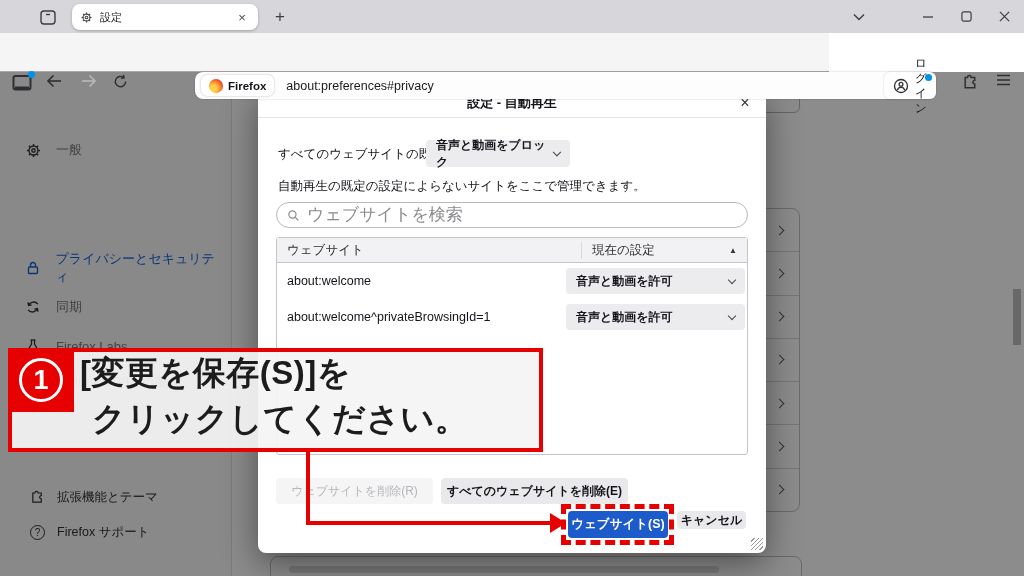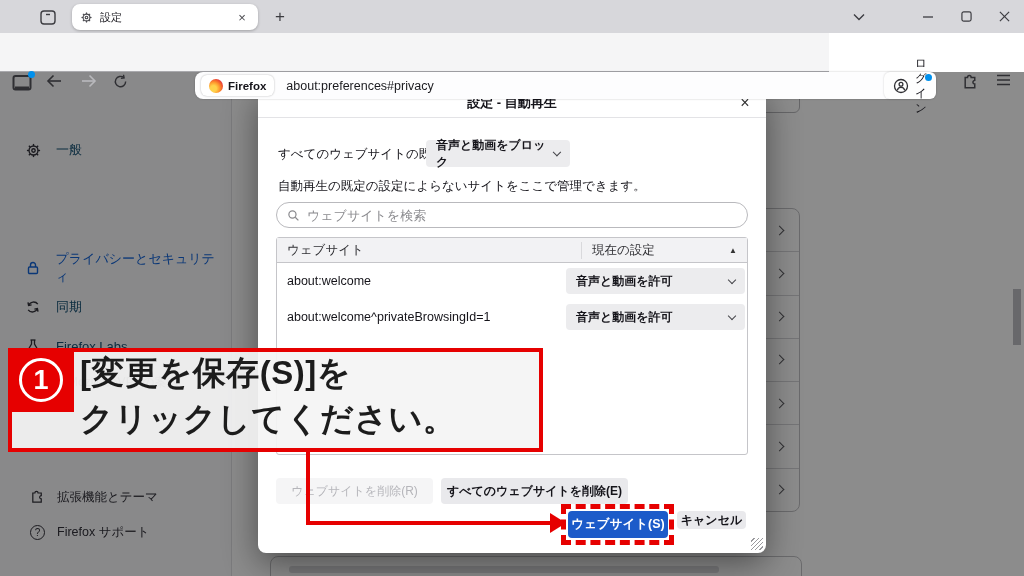--- a/index.html
+++ b/index.html
@@ -34,21 +34,21 @@
   .star { font-size:15px; color:#5b5b60; }
   .login { left:884px; top:39px; height:27px; padding:0 9px; background:#fefefe; border-radius:6px;
            box-shadow:0 0 2px rgba(0,0,0,.2); display:flex; align-items:center; gap:6px; }
   .login-label { font-size:11.5px; }
   .login-dot { position:absolute; right:4px; top:2px; width:7px; height:7px; border-radius:50%; background:#0090ed; }
 
   
   .content { left:0; top:72px; width:1024px; height:504px; background:#fff; z-index:0; }
   .sbar { left:0; top:0; width:232px; height:504px; background:#f9f9fb; border-right:1px solid #dfdfe3; }
   .sitem { left:24px; width:200px; height:28px; display:flex; align-items:center; gap:14px;
-           font-size:13px; color:#0c4a6e; }
+           font-size:13px; color:#737373; }
   .sitem .ic { width:18px; height:18px; display:flex; align-items:center; justify-content:center; }
   .sitem.active { color:#0b5fd7; }
   .sghost { left:68px; width:160px; font-size:12px; color:#6a6a6e; }
   .sfoot { left:30px; width:190px; height:24px; display:flex; align-items:center; gap:12px;
            font-size:12.5px; color:#2b2a33; }
   .qcircle { width:15px; height:15px; border:1.3px solid #2b2a33; border-radius:50%;
              font-size:10px; display:flex; align-items:center; justify-content:center; }
 
   .pg-btn-top { left:736px; top:8px; width:64px; height:33px; background:#fff;
                 border:1px solid #b7b7bb; border-radius:6px; }
@@ -75,21 +75,21 @@
              display:flex; align-items:center; justify-content:center; border-radius:4px; }
   .m-label { left:20px; top:58px; font-size:12.5px; }
   .pill { background:#ececee; border-radius:4px; font-size:12px; font-weight:bold; color:#15141a;
           display:flex; align-items:center; justify-content:space-between; padding:0 10px; }
   .pill .dn { width:6px; height:6px; border-right:1.5px solid #45454a; border-bottom:1.5px solid #45454a;
               transform:rotate(45deg); margin-top:-3px; margin-left:8px; }
   .m-default { left:168px; top:52px; width:144px; height:27px; }
   .m-desc { left:20px; top:90px; font-size:12.5px; }
   .m-search { left:18px; top:114px; width:472px; height:26px; border:1px solid #b9b9bd; border-radius:13px;
               display:flex; align-items:center; padding:0 10px; gap:7px; background:#fff; }
-  .m-search input { border:none; outline:none; flex:1; font-size:13px; background:transparent;
+  .m-search input { border:none; outline:none; flex:1; font-size:17px; background:transparent;
                     font-family:inherit; color:#0369a1; }
   .m-search input::placeholder { color:#8a8a8e; }
   .m-table { left:18px; top:149px; width:472px; height:218px; border:1px solid #c5c5c9; border-radius:3px; }
   .m-thead { left:0; top:0; width:470px; height:25px; background:#f2f2f4; border-bottom:1px solid #c5c5c9;
              display:flex; align-items:center; font-size:12.5px; color:#2f2f33; }
   .th-site { padding-left:10px; width:304px; }
   .th-setting { border-left:1px solid #d9d9dc; padding-left:10px; flex:1; display:flex;
                 align-items:center; justify-content:space-between; padding-right:10px; }
   .sort { font-size:8px; color:#333; }
   .m-row { left:0; width:470px; height:36px; display:flex; align-items:center; }
@@ -106,21 +106,21 @@
 
   
   .ann-box { left:8px; top:348px; width:535px; height:104px; border:4px solid #e60000;
              background:rgba(244,244,244,0.92); z-index:4; }
   .ann-badge { left:8px; top:348px; width:66px; height:64px; background:#e60000; z-index:5;
                display:flex; align-items:center; justify-content:center; }
   .ann-circle { width:44px; height:44px; border:3px solid #fff; border-radius:50%; color:#fff;
                 font-size:27px; font-weight:bold; display:flex; align-items:center; justify-content:center; }
   .ann-text { left:80px; top:350px; width:460px; font-size:33px; line-height:46px; font-weight:bold;
               color:#1c1c1c; z-index:5; letter-spacing:0.5px; }
-  .ann-text .l2 { }
+  .ann-text .l2 { margin-left:12px; }
   .ann-vline { left:306px; top:452px; width:4px; height:71px; background:#e60000; z-index:4; }
   .ann-hline { left:306px; top:521px; width:246px; height:4px; background:#e60000; z-index:4; }
   .ann-arrow { left:550px; top:513px; width:0; height:0; border-left:16px solid #e60000;
                border-top:10px solid transparent; border-bottom:10px solid transparent; z-index:4; }
   .ann-dash { left:561px; top:504px; width:113px; height:41px; border:5px dashed #e60000; z-index:4; }
 
   svg { display:block; }
 </style>
 </head>
 <body>

